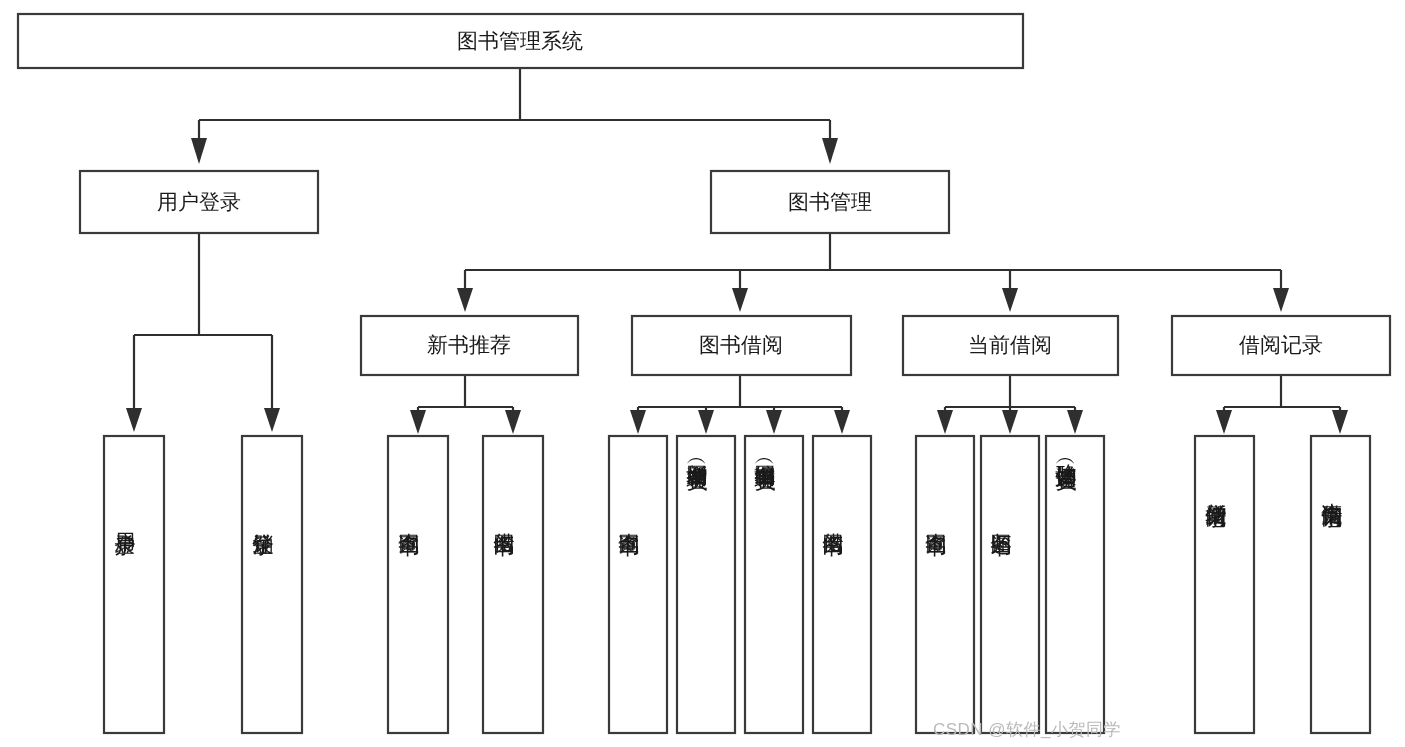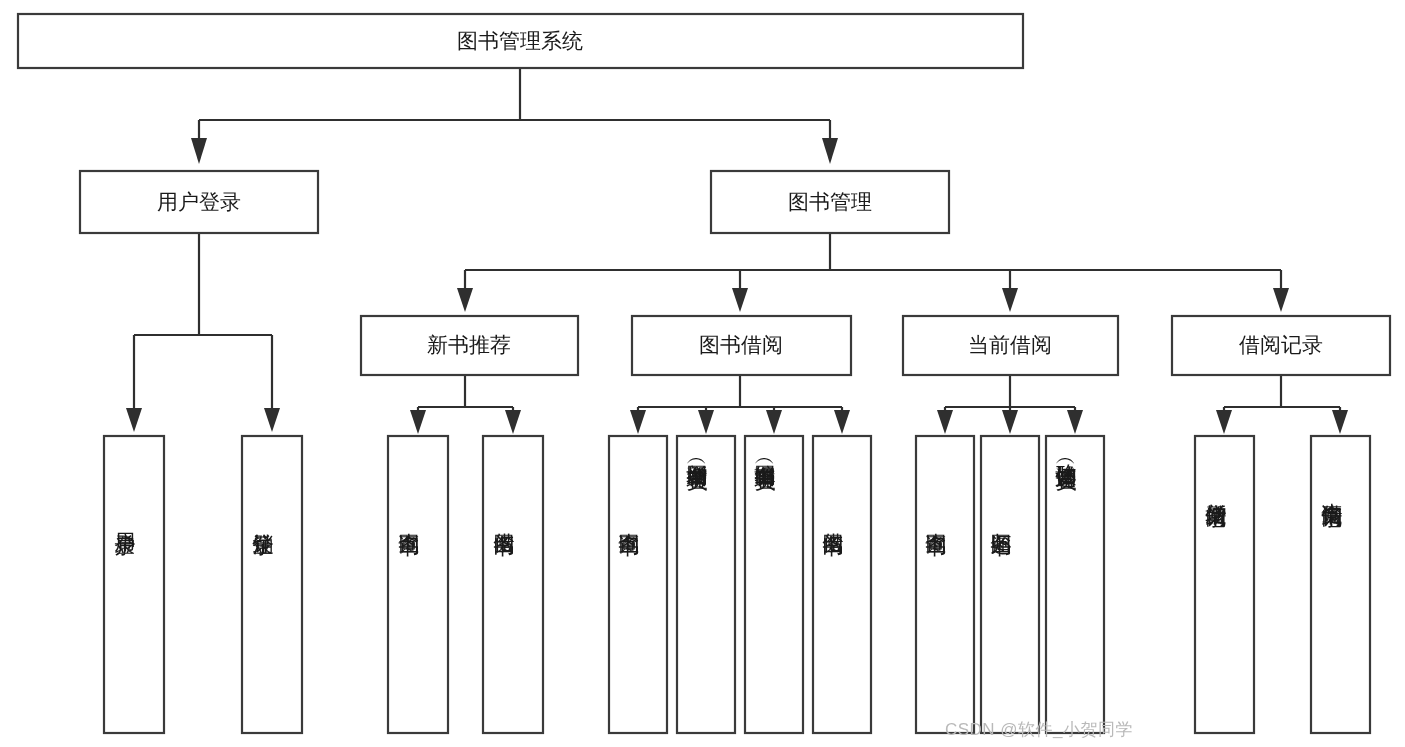--- a/index.html
+++ b/index.html
@@ -59,21 +59,21 @@
     font-size: 21px;
     line-height: 1.14;
     color: #1a1a1a;
     letter-spacing: 1px;
     text-align: left;
     white-space: nowrap;
     pointer-events: none;
   }
   .watermark {
     position: absolute;
-    right: 12px;
+    right: 24px;
     bottom: 6px;
     font-family: "Liberation Sans", "DejaVu Sans", sans-serif;
     font-size: 17px;
     color: #b9b9b9;
     letter-spacing: 0.5px;
     white-space: nowrap;
   }
 </style>
 </head>
 <body>

